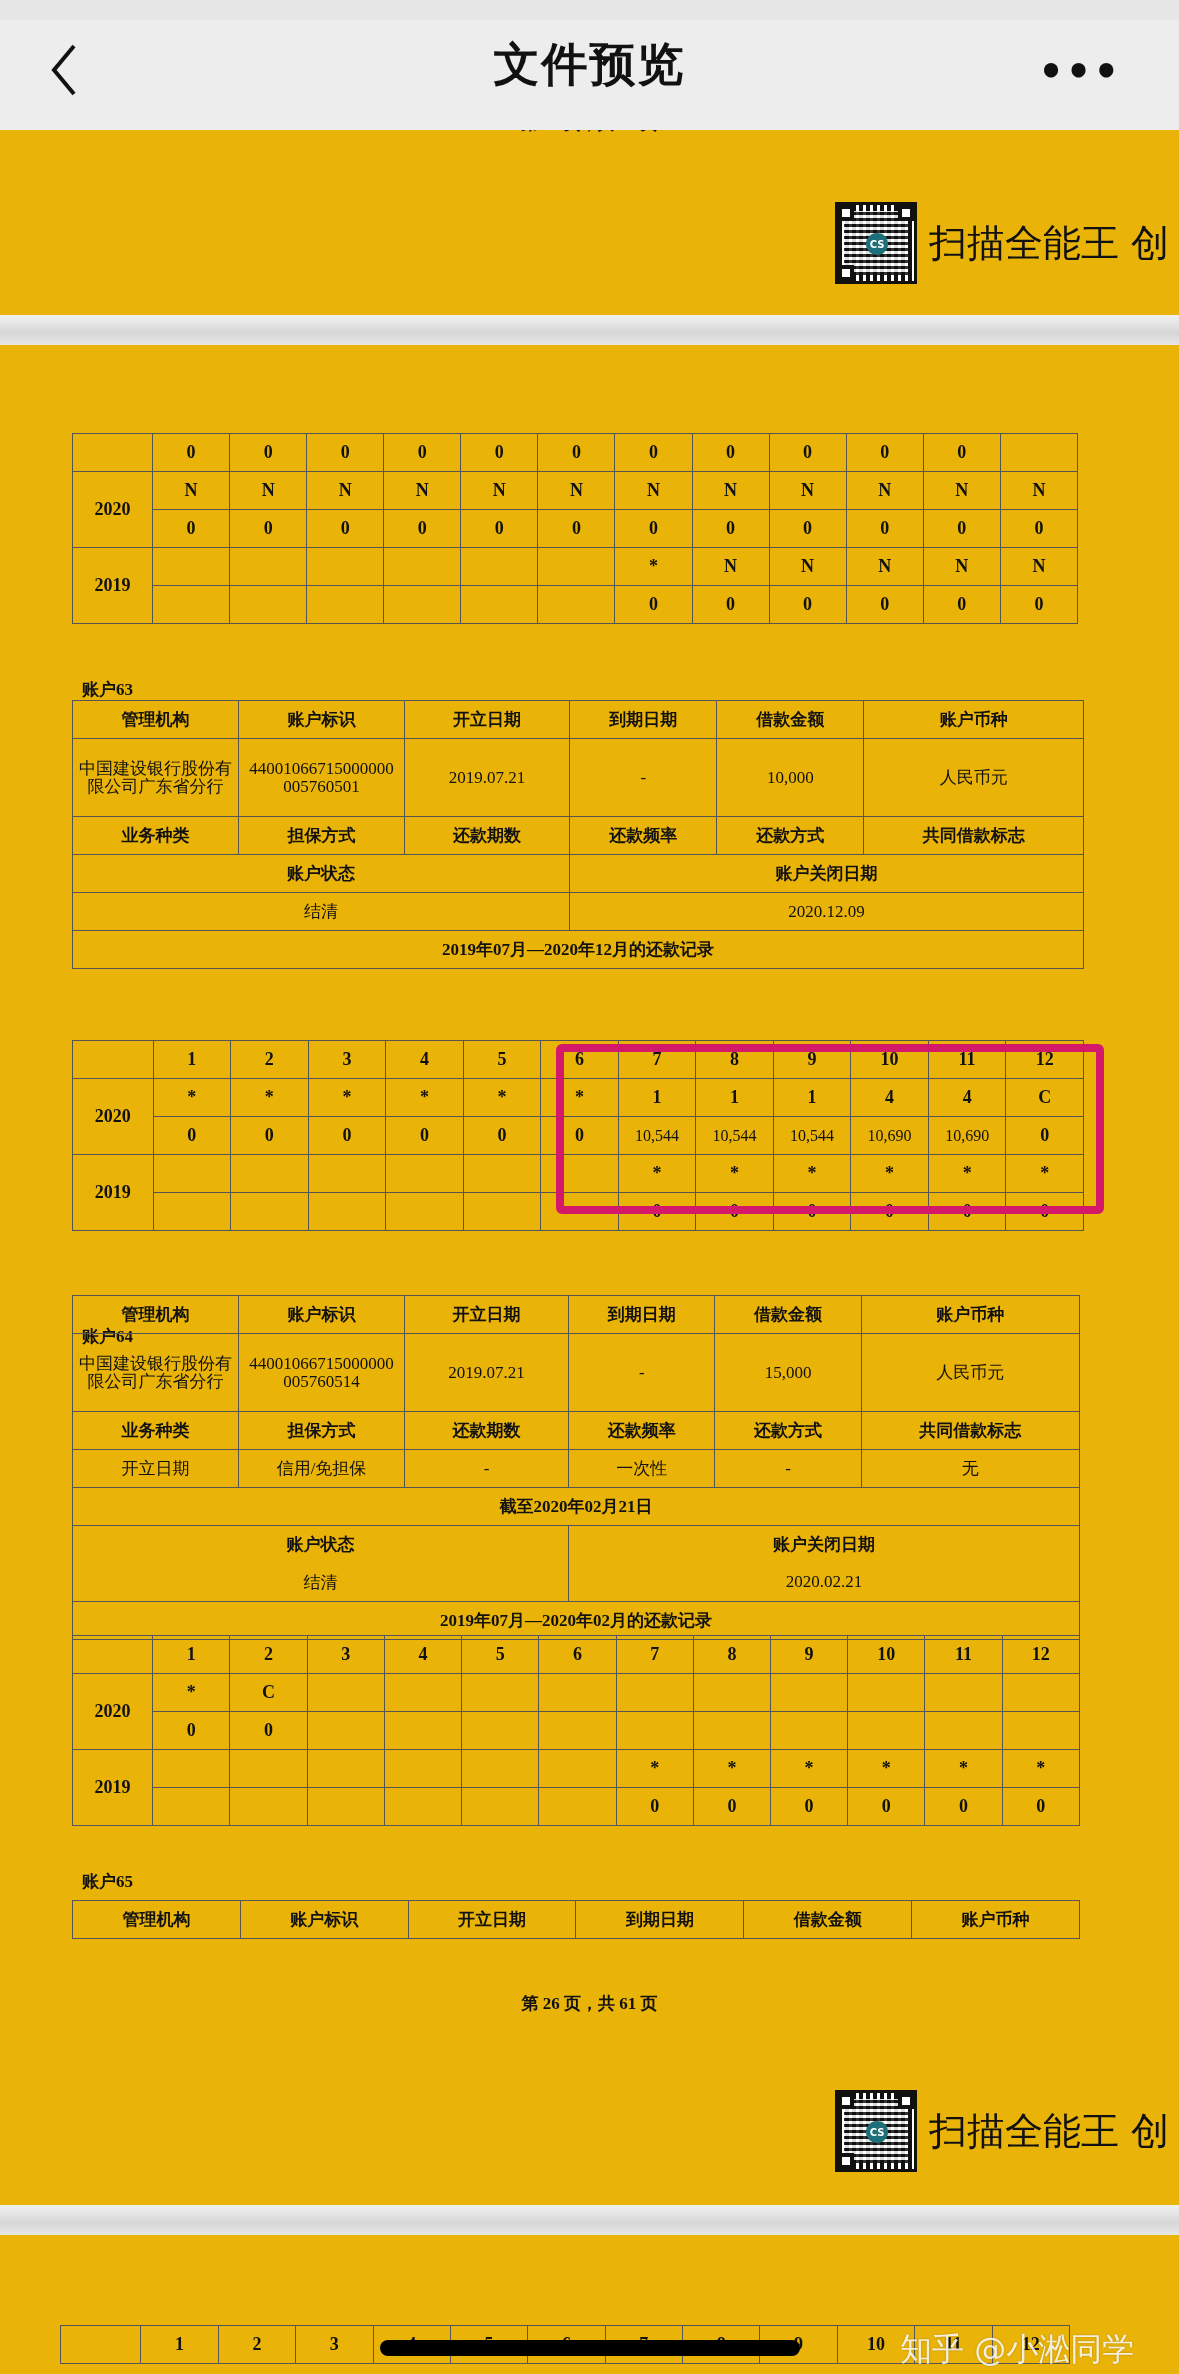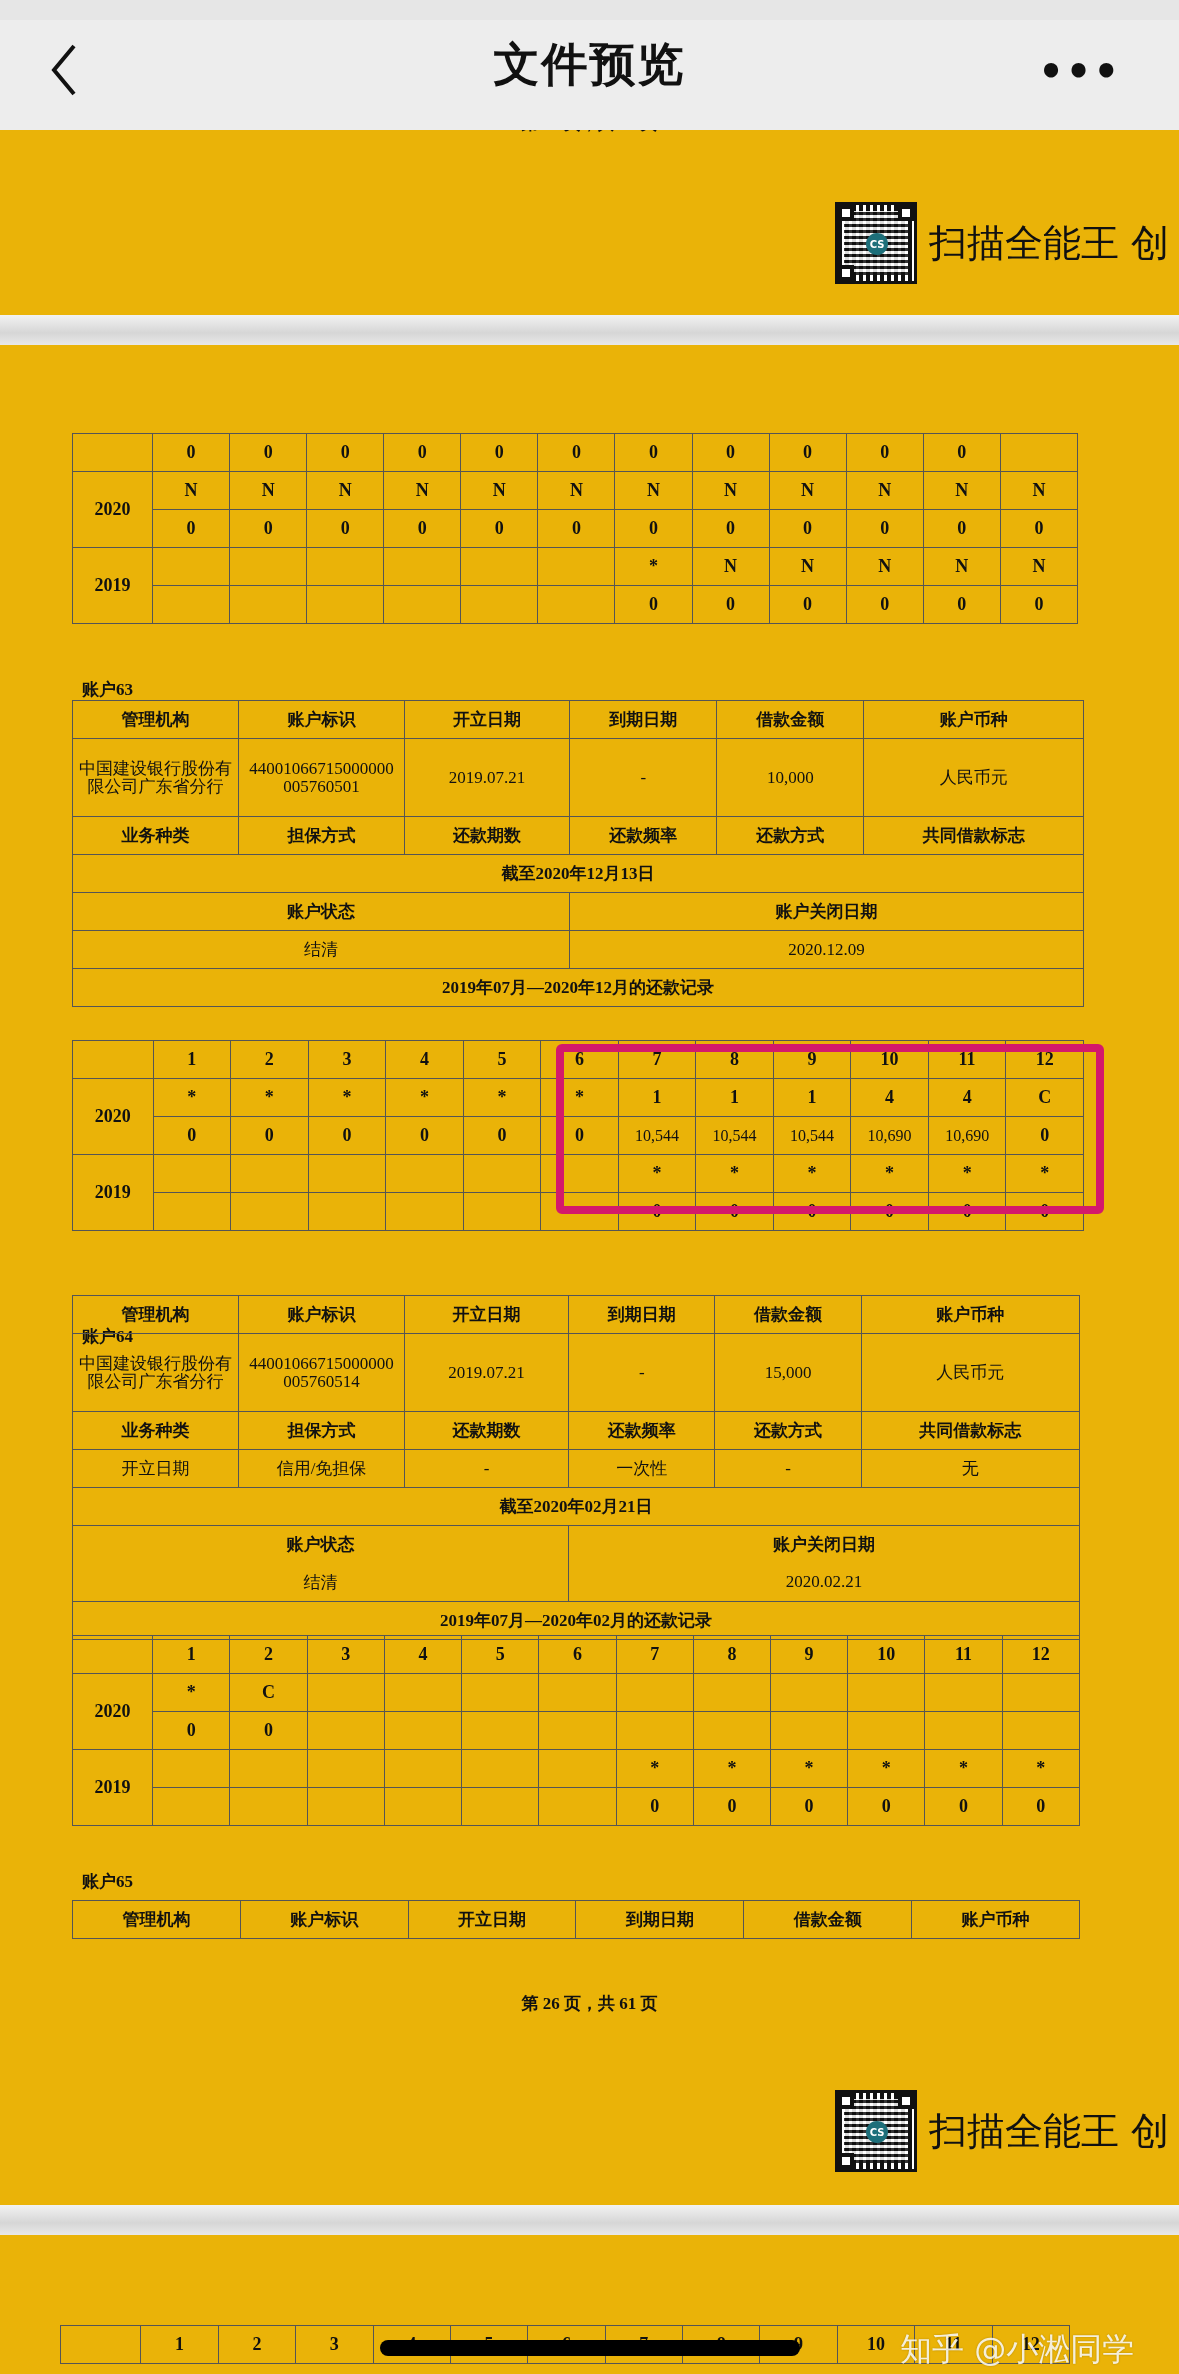--- a/index.html
+++ b/index.html
@@ -165,23 +165,20 @@
   </tr>
   <tr>
     <td>业务种类</td>
         <td>担保方式</td>
         <td>还款期数</td>
         <td>还款频率</td>
         <td>还款方式</td>
         <td>共同借款标志</td>
   </tr>
   <tr>
-        <td colspan="6">截至2020年12月13日</td>
-      </tr>
-  <tr>
     <td colspan="3">账户状态</td>
     <td colspan="3">账户关闭日期</td>
   </tr>
   <tr>
     <td colspan="3" class="val">结清</td>
     <td colspan="3" class="val">2020.12.09</td>
   </tr>
   <tr>
         <td colspan="6">2019年07月—2020年12月的还款记录</td>
       </tr>

